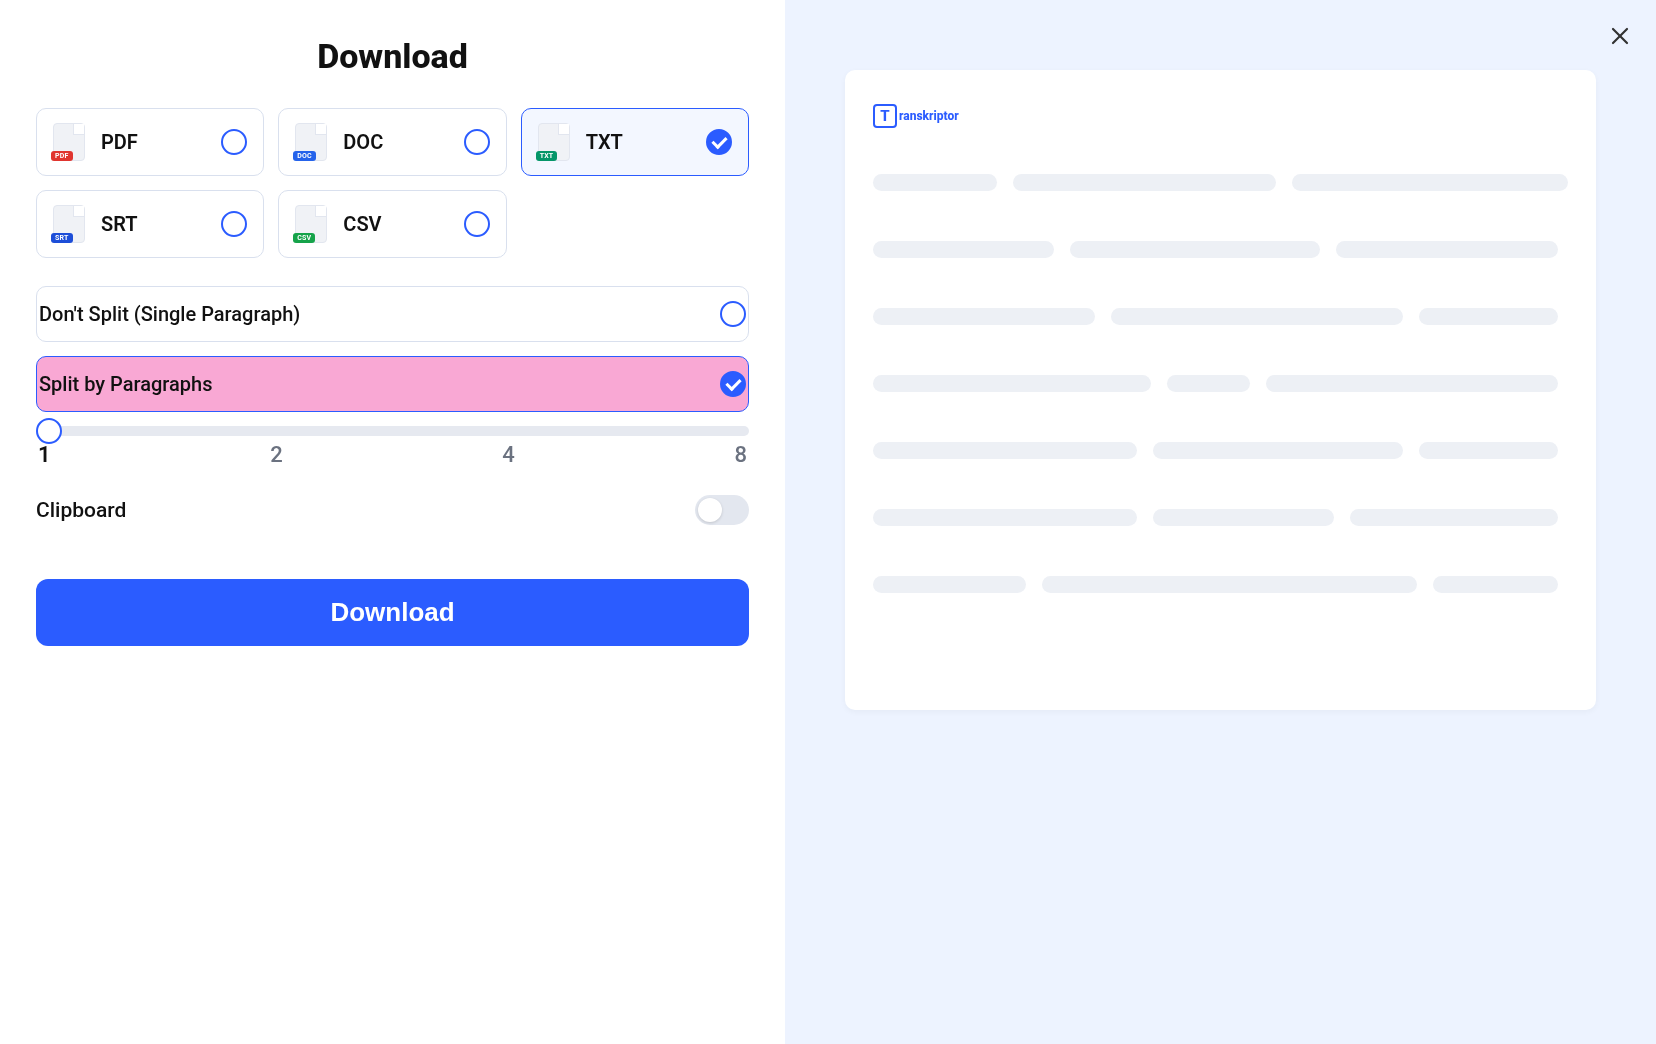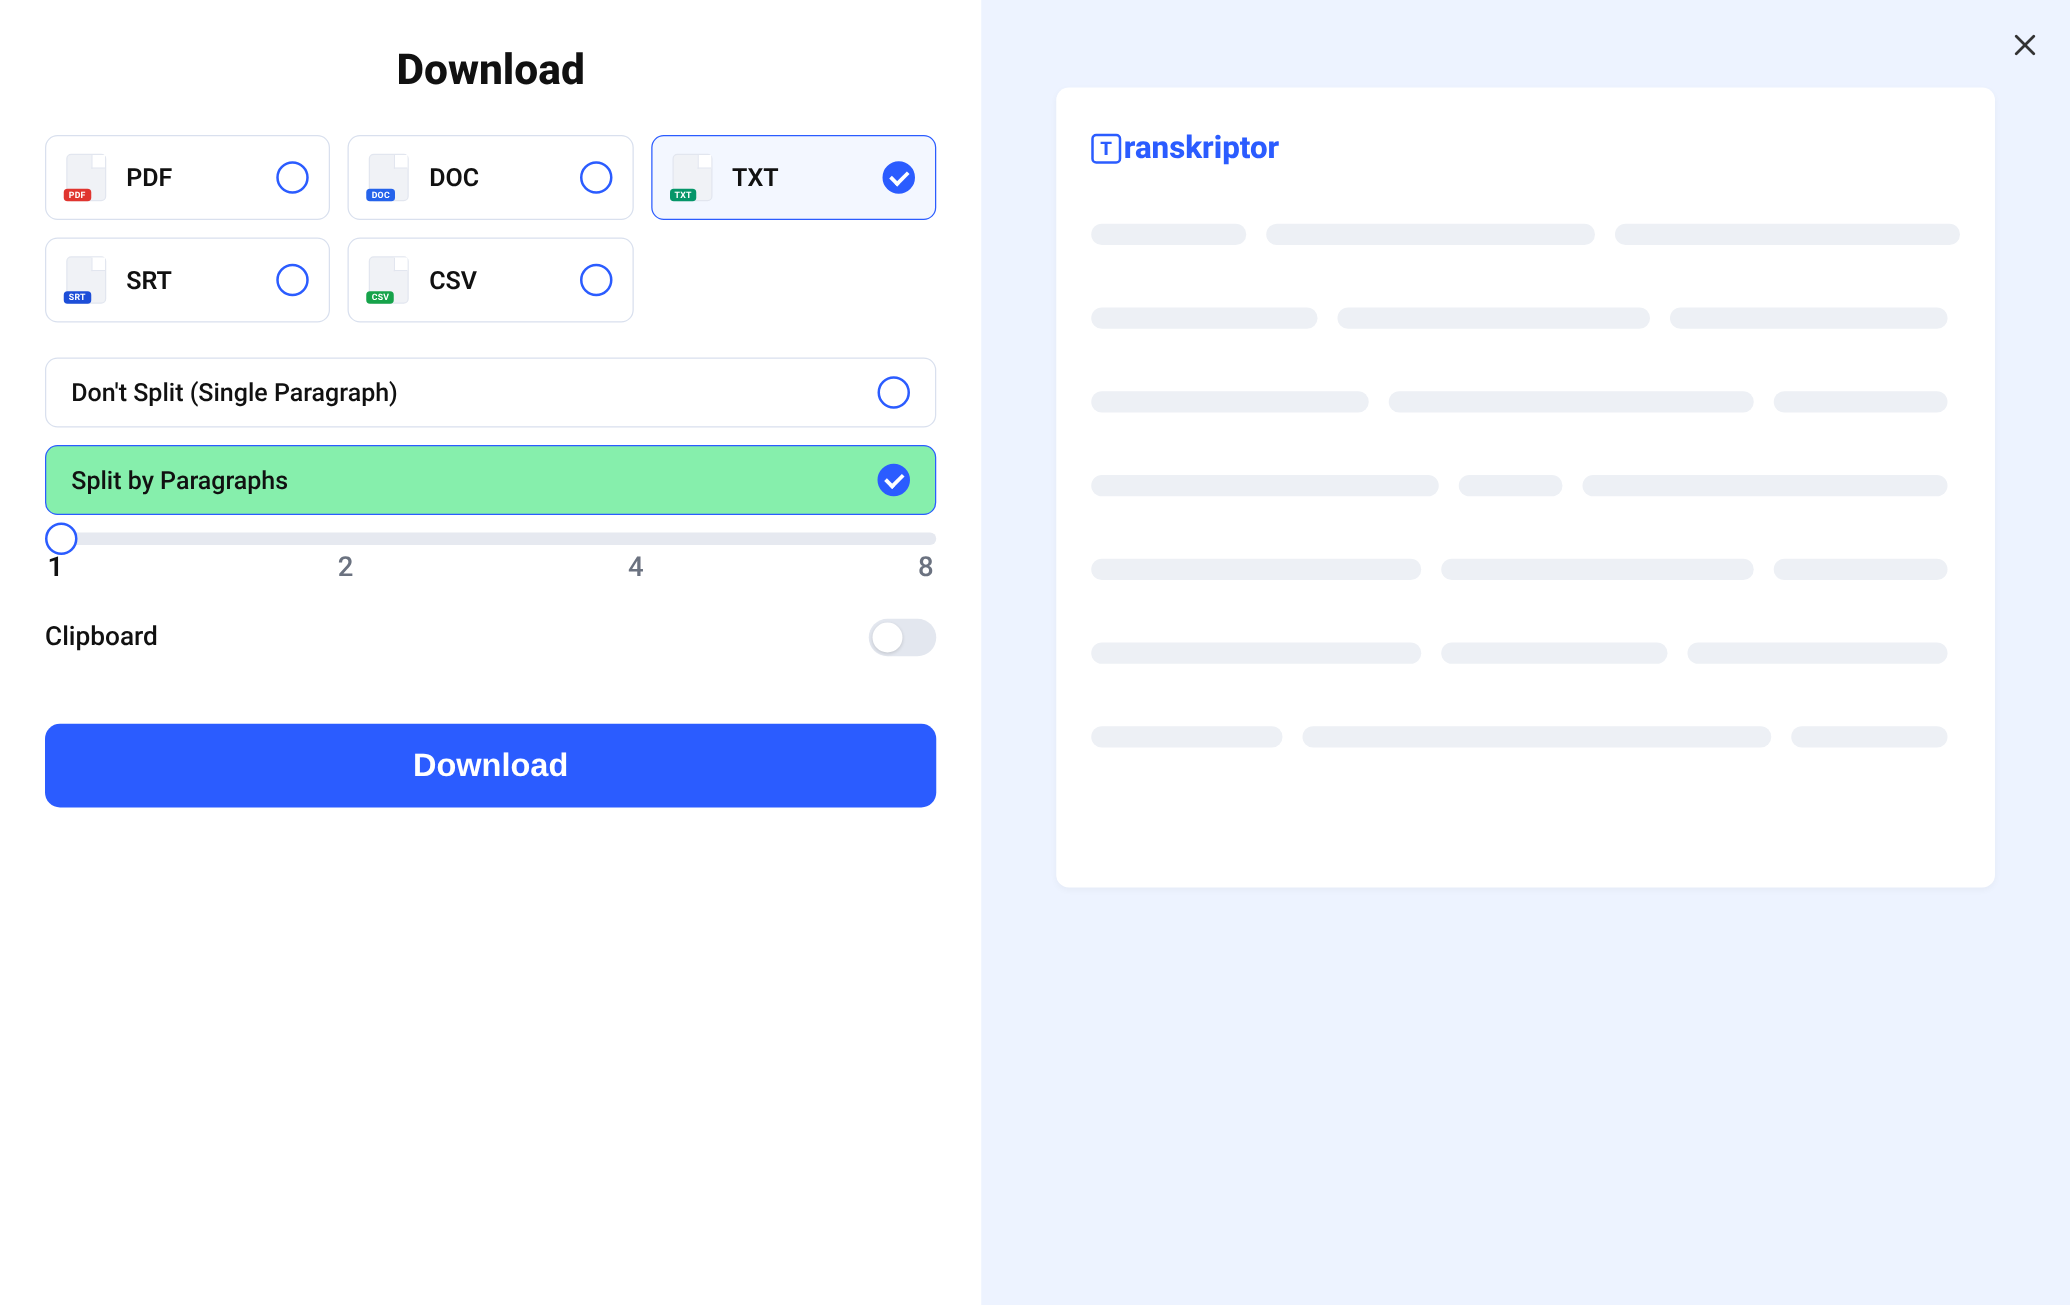--- a/index.html
+++ b/index.html
@@ -176,30 +176,30 @@
     font-weight: 500;
     margin-bottom: 18px;
     margin-top: 6px;
   }
   .split-option {
     display: flex;
     align-items: center;
     justify-content: space-between;
     border: 1.5px solid #d9e0ee;
     border-radius: 10px;
-    padding: 14px 20px;
+    padding: 14px 2px;
     margin-bottom: 14px;
     cursor: pointer;
     background: #fff;
     font-size: 20px;
     font-weight: 500;
   }
   .split-option.selected {
     border-color: #2b5cff;
-    background: #86efac;
+    background: #f9a8d4;
     gap: 26px;
   }
   .slider-wrap {
     margin-top: 2px;
     margin-bottom: 28px;
   }
   .slider-track {
     height: 10px;
     background: #e6e9f0;
     border-radius: 5px;
@@ -264,21 +264,21 @@
     border-radius: 4px;
     display: flex;
     align-items: center;
     justify-content: center;
     font-weight: 800;
     font-size: 15px;
     color: #2b5cff;
     margin-right: 2px;
   }
   .brand-text {
-    font-size: 25px;
+    font-size: 12px;
     font-weight: 800;
     color: #2b5cff;
   }
   .skel-group {
     margin-bottom: 50px;
   }
   .skel-row {
     display: flex;
     gap: 16px;
   }

